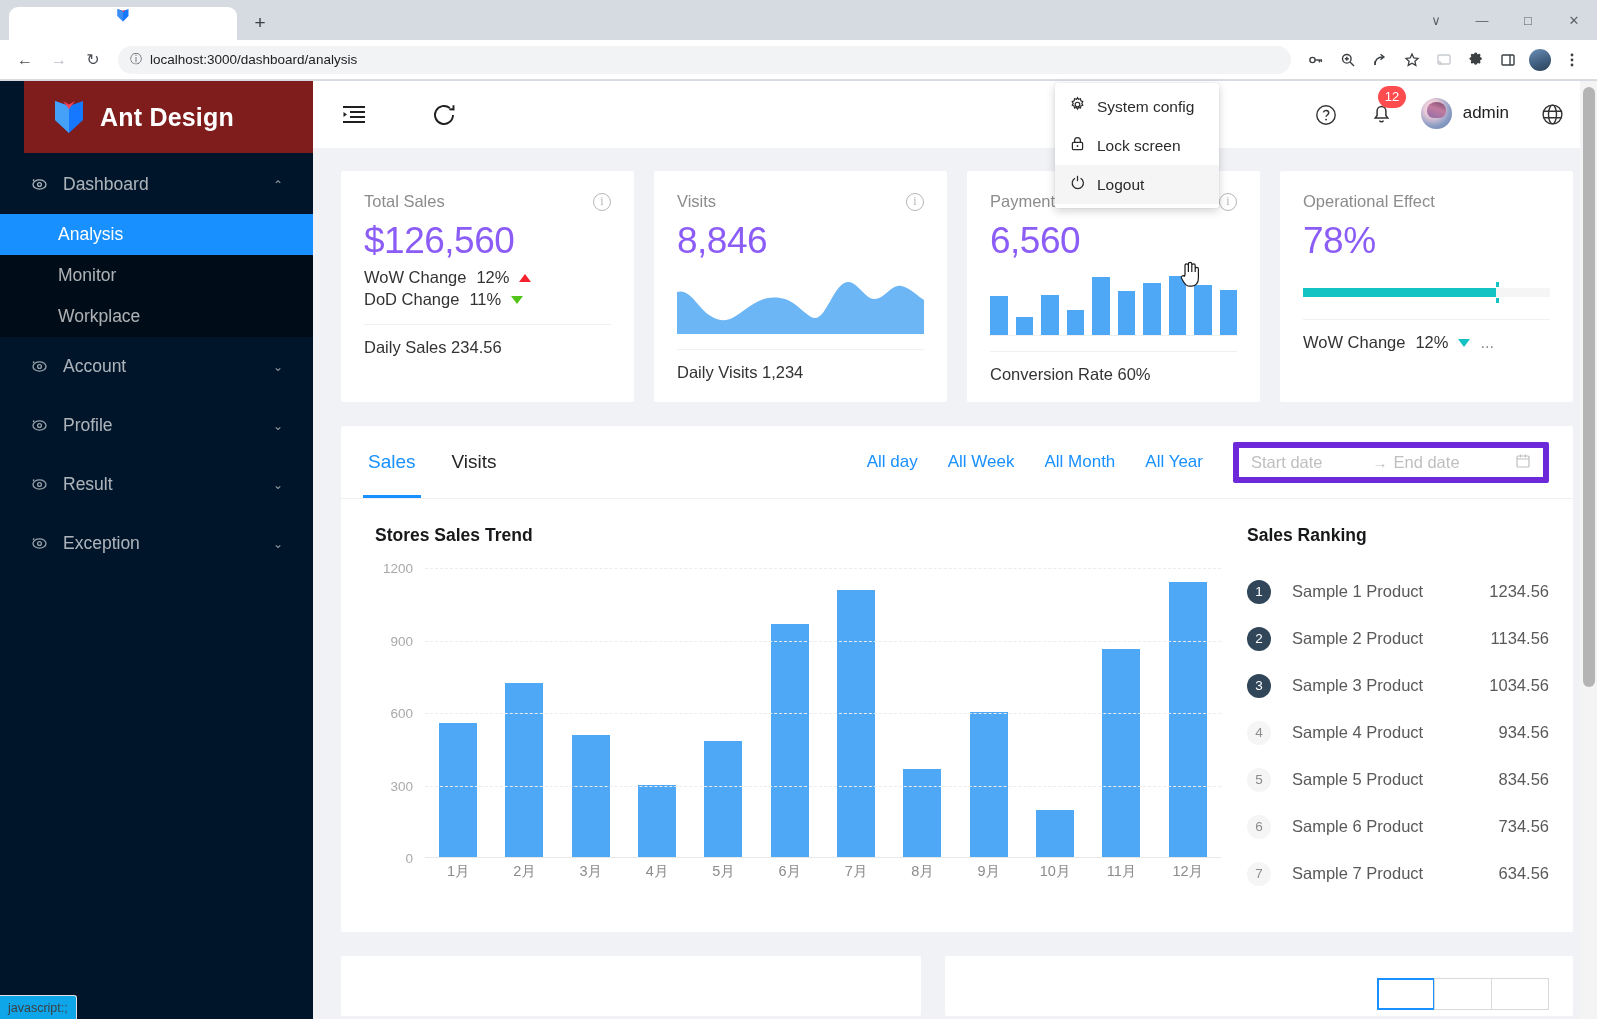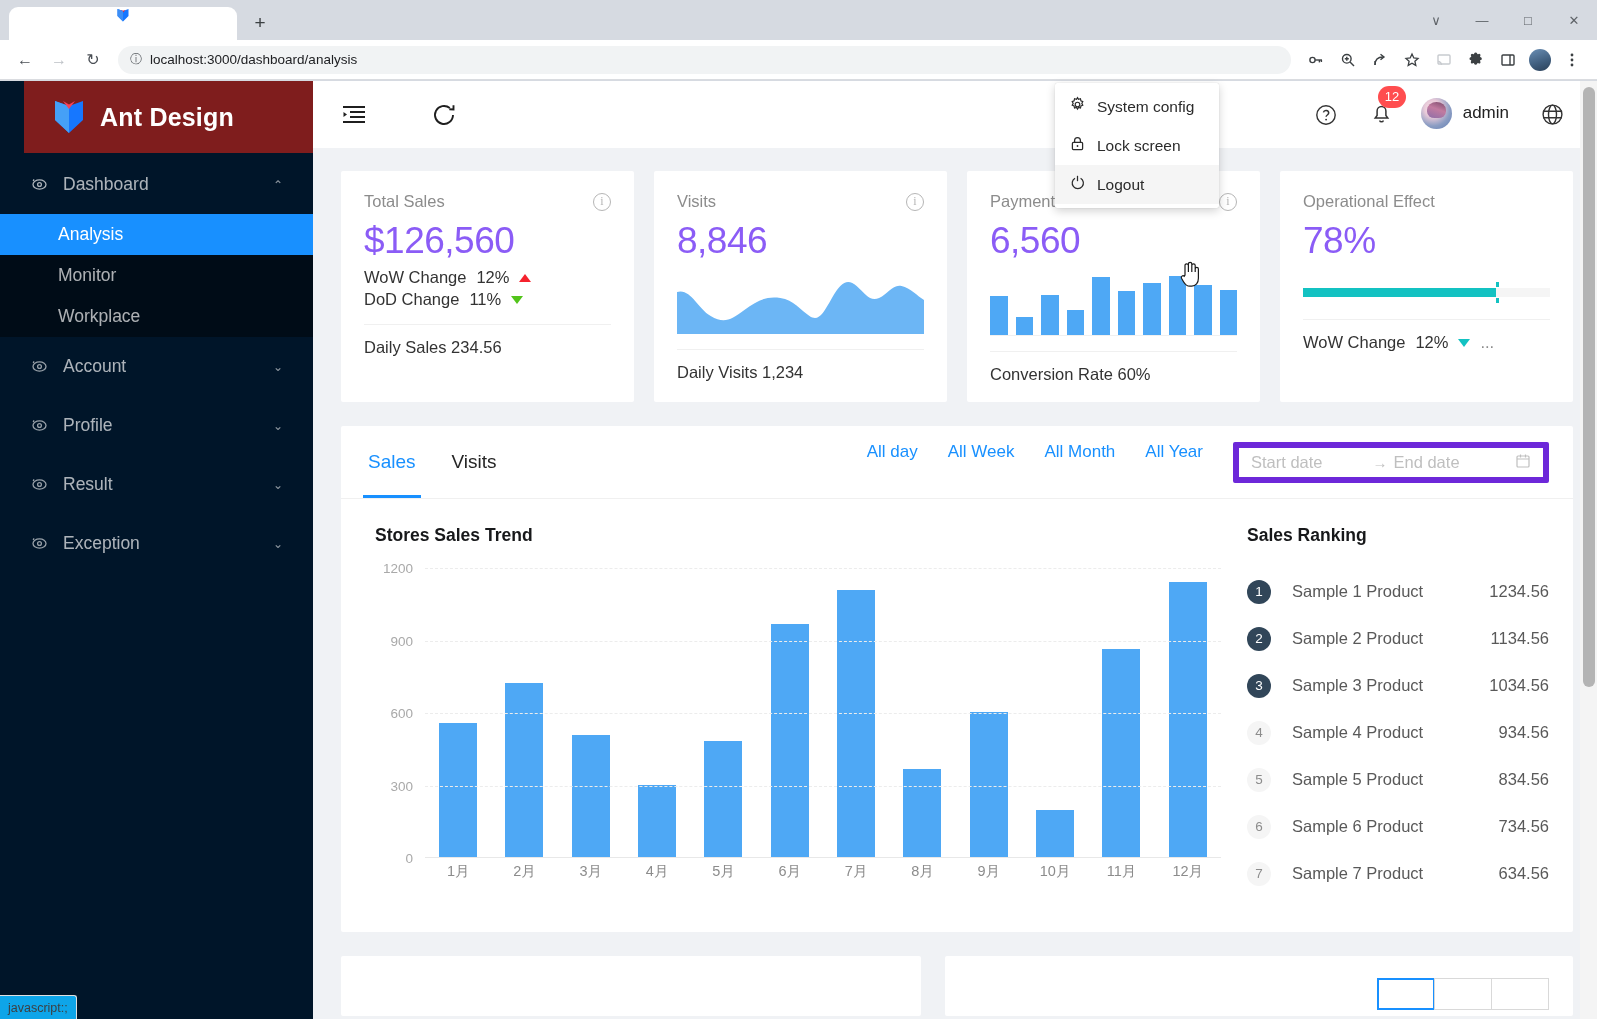--- a/index.html
+++ b/index.html
@@ -146,21 +146,21 @@
   .prog-fill { height: 9px; background: #13c2c2; }
   .prog-mark { position: absolute; width: 3px; height: 5px; background: #13c2c2; }
 
   
   .panel { background: #fff; border-radius: 2px; margin: 24px 24px 0 28px; }
   .panel-tabbar { display: flex; align-items: center; height: 73px; padding: 0 24px 0 22px; border-bottom: 1px solid #f0f0f0; position: relative; }
   .tabs { display: flex; gap: 26px; height: 100%; align-items: center; }
   .ptab { font-size: 19px; color: #262626; position: relative; height: 100%; display: flex; align-items: center; padding: 0 5px; }
   .ptab.active { color: #1890ff; }
   .ptab.active::after { content:""; position:absolute; left:0; right:0; bottom:0; height:3px; background:#1890ff; }
-  .panel-right { margin-left: auto; display: flex; gap: 30px; }
+  .panel-right { margin-left: auto; display: flex; align-items: center; gap: 30px; }
   .quick-link { font-size: 17px; color: #1890ff; }
   .daterange {
     width: 316px; height: 41px; border: 6px solid #6d28d9; border-radius: 2px;
     display: flex; align-items: center; padding: 0 12px; gap: 6px; font-size: 16.5px; color: #bfbfbf;
   }
   .dr-field { flex: 1; }
   .dr-sep { color: #bfbfbf; font-size: 15px; }
   .dr-cal { color: #bfbfbf; font-size: 15px; }
 
   .panel-body { display: flex; padding: 26px 24px 34px 34px; }

